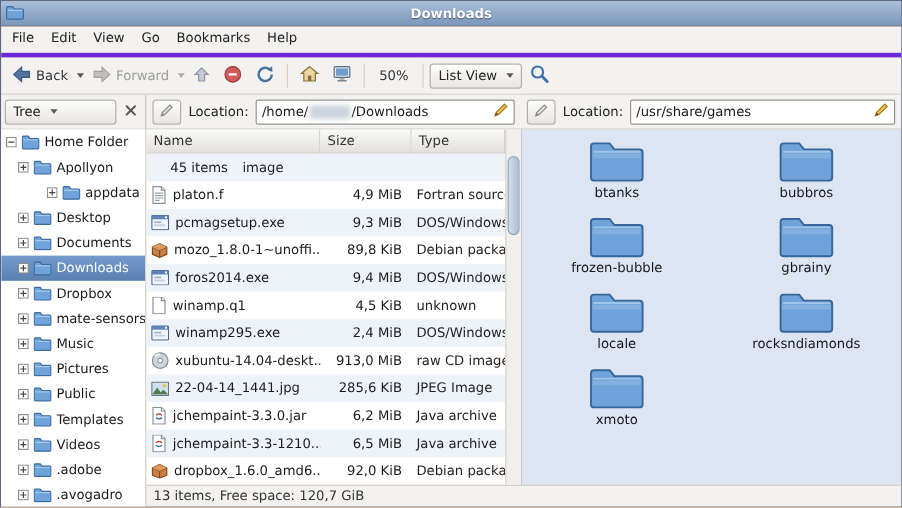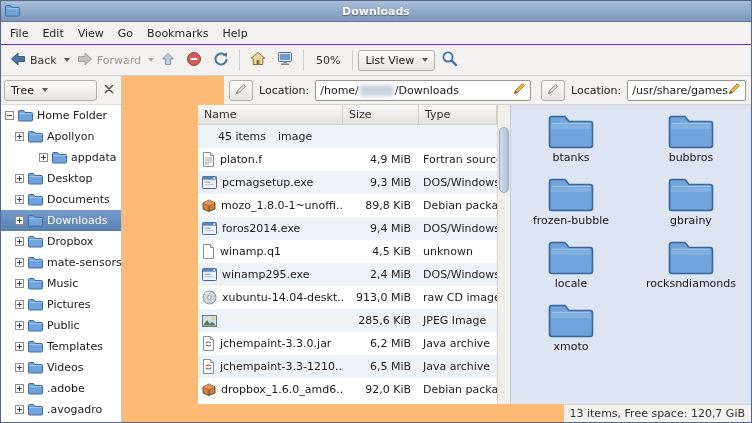--- a/index.html
+++ b/index.html
@@ -3,21 +3,21 @@
 <meta charset="utf-8">
 <style>
   html,body{margin:0;padding:0;background:#fff;}
   body{width:752px;height:423px;overflow:hidden;font-family:"DejaVu Sans","Liberation Sans",sans-serif;font-size:11px;color:#1a1a1a;}
   .window{width:752px;height:423px;display:flex;flex-direction:column;box-sizing:border-box;border:1px solid #55688a;background:#fdba74;}
   
   .titlebar{height:20px;flex:0 0 auto;background:linear-gradient(#a9bed9,#7b97bb);display:flex;align-items:center;justify-content:center;position:relative;border-bottom:1px solid #62799c;}
   .titlebar .title-text{color:#fff;font-weight:bold;text-shadow:0 1px 1px rgba(0,0,0,.45);}
   .title-icon{position:absolute;left:4px;top:3px;}
   
-  .menubar{height:22px;flex:0 0 auto;display:flex;align-items:center;background:#f3f2f0;border-bottom:1px solid #6d28d9;padding-left:2px;}
+  .menubar{height:22px;flex:0 0 auto;display:flex;align-items:flex-start;background:#f3f2f0;border-bottom:4px solid #6d28d9;padding-left:2px;}
   .menu-item{padding:3px 7px;color:#222;cursor:default;}
   
   .toolbar{height:30px;flex:0 0 auto;display:flex;align-items:center;background:#f3f2f0;border-bottom:1px solid #d4d2cd;padding:0 4px;gap:1px;}
   .tbtn{display:flex;align-items:center;gap:4px;padding:3px 5px;border-radius:3px;color:#333;}
   .tbtn.disabled{color:#9b9b94;}
   .chev-btn{padding:3px 1px;display:flex;align-items:center;}
   .chev{width:0;height:0;border-left:3.5px solid transparent;border-right:3.5px solid transparent;border-top:4px solid #5a5a55;}
   .chev.dis{border-top-color:#adaba5;}
   .tsep{width:1px;height:20px;background:#d0cec9;margin:0 4px;flex:0 0 auto;}
   .zoom-label{padding:0 7px;color:#333;}
@@ -28,21 +28,21 @@
   
   .sidebar{width:120px;flex:0 0 auto;display:flex;flex-direction:column;border-right:1px solid #c6c4bf;background:#f3f2f0;min-height:0;}
   .sidebar-header{height:28px;flex:0 0 auto;display:flex;align-items:center;gap:3px;padding:0 3px;border-bottom:1px solid #e0ded9;}
   .sidebar-header .combo{flex:1;}
   .close-btn{width:18px;height:18px;display:flex;align-items:center;justify-content:center;border-radius:3px;}
   .tree{flex:1;background:#fff;overflow:hidden;}
   .tree-row{height:21px;display:flex;align-items:center;gap:4px;white-space:nowrap;overflow:hidden;color:#1a1a1a;}
   .tree-row.selected{background:linear-gradient(#759bce ,#5a80b0);background:linear-gradient(#759bce,#5a80b0);color:#fff;}
   .tree-row .tlabel{overflow:hidden;text-overflow:clip;}
   
-  .main{flex:1;display:flex;flex-direction:column;min-width:0;min-height:0;align-items:flex-end;}
+  .main{flex:1;display:flex;flex-direction:column;min-width:0;min-height:0;}
   .loc-row{height:28px;flex:0 0 auto;display:flex;align-items:center;background:#f3f2f0;border-bottom:1px solid #d4d2cd;}
   .loc-section{display:flex;align-items:center;gap:4px;padding:0 5px;box-sizing:border-box;}
   .loc-left{width:312px;flex:0 0 auto;}
   .loc-right{flex:1;min-width:0;}
   .pencil-btn{width:24px;height:21px;flex:0 0 auto;border:1px solid #b3b1aa;border-radius:3px;background:linear-gradient(#fdfdfc,#e7e5e1);display:flex;align-items:center;justify-content:center;box-sizing:border-box;}
   .loc-label{color:#222;padding:0 2px;flex:0 0 auto;}
   .loc-entry{flex:1;min-width:0;height:21px;background:#fff;border:1px solid #98968f;border-radius:2px;display:flex;align-items:center;padding:0 4px;box-sizing:border-box;white-space:nowrap;overflow:hidden;}
   .loc-entry .spacer{flex:1;}
   .redacted{display:inline-block;width:34px;height:11px;background:#c9d2dd;border-radius:2px;filter:blur(2px);margin:0 1px;}
   
@@ -578,20 +578,21 @@
                   </div>
                   <div class="frow alt">
                     <div class="cell-name">
                       <span class="ficon">
                         <svg width="15" height="12" viewBox="0 0 15 12">
                           <rect x="0.5" y="0.5" width="14" height="11" fill="#cfe0f0" stroke="#6b7685"></rect>
                           <path d="M1 10.5 L5 5 L8 9 L10 6.5 L14 10.5 Z" fill="#4e7e4e"></path>
                           <circle cx="11" cy="3.5" r="1.5" fill="#e8c34a"></circle>
                         </svg>
                       </span>
+                      <span>22-04-14_1441.jpg</span>
                     </div>
                     <div class="cell-size">285,6 KiB</div>
                     <div class="cell-type">JPEG Image</div>
                   </div>
                   <div class="frow">
                     <div class="cell-name">
                       <span class="ficon">
                         <svg width="13" height="15" viewBox="0 0 13 15">
                           <path d="M1.5 0.5 L8.5 0.5 L11.5 3.5 L11.5 14.5 L1.5 14.5 Z" fill="#fff" stroke="#8a8f96"></path>
                           <path d="M8.5 0.5 L8.5 3.5 L11.5 3.5" fill="#e8eaec" stroke="#8a8f96"></path>

